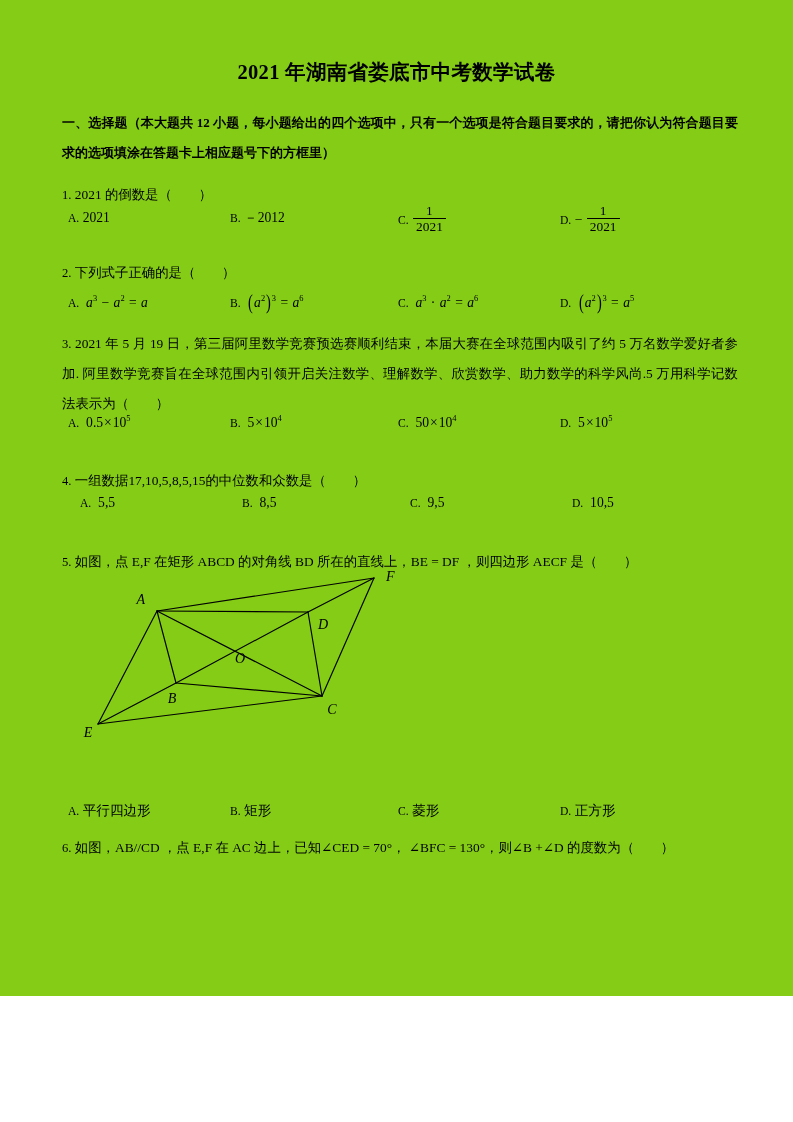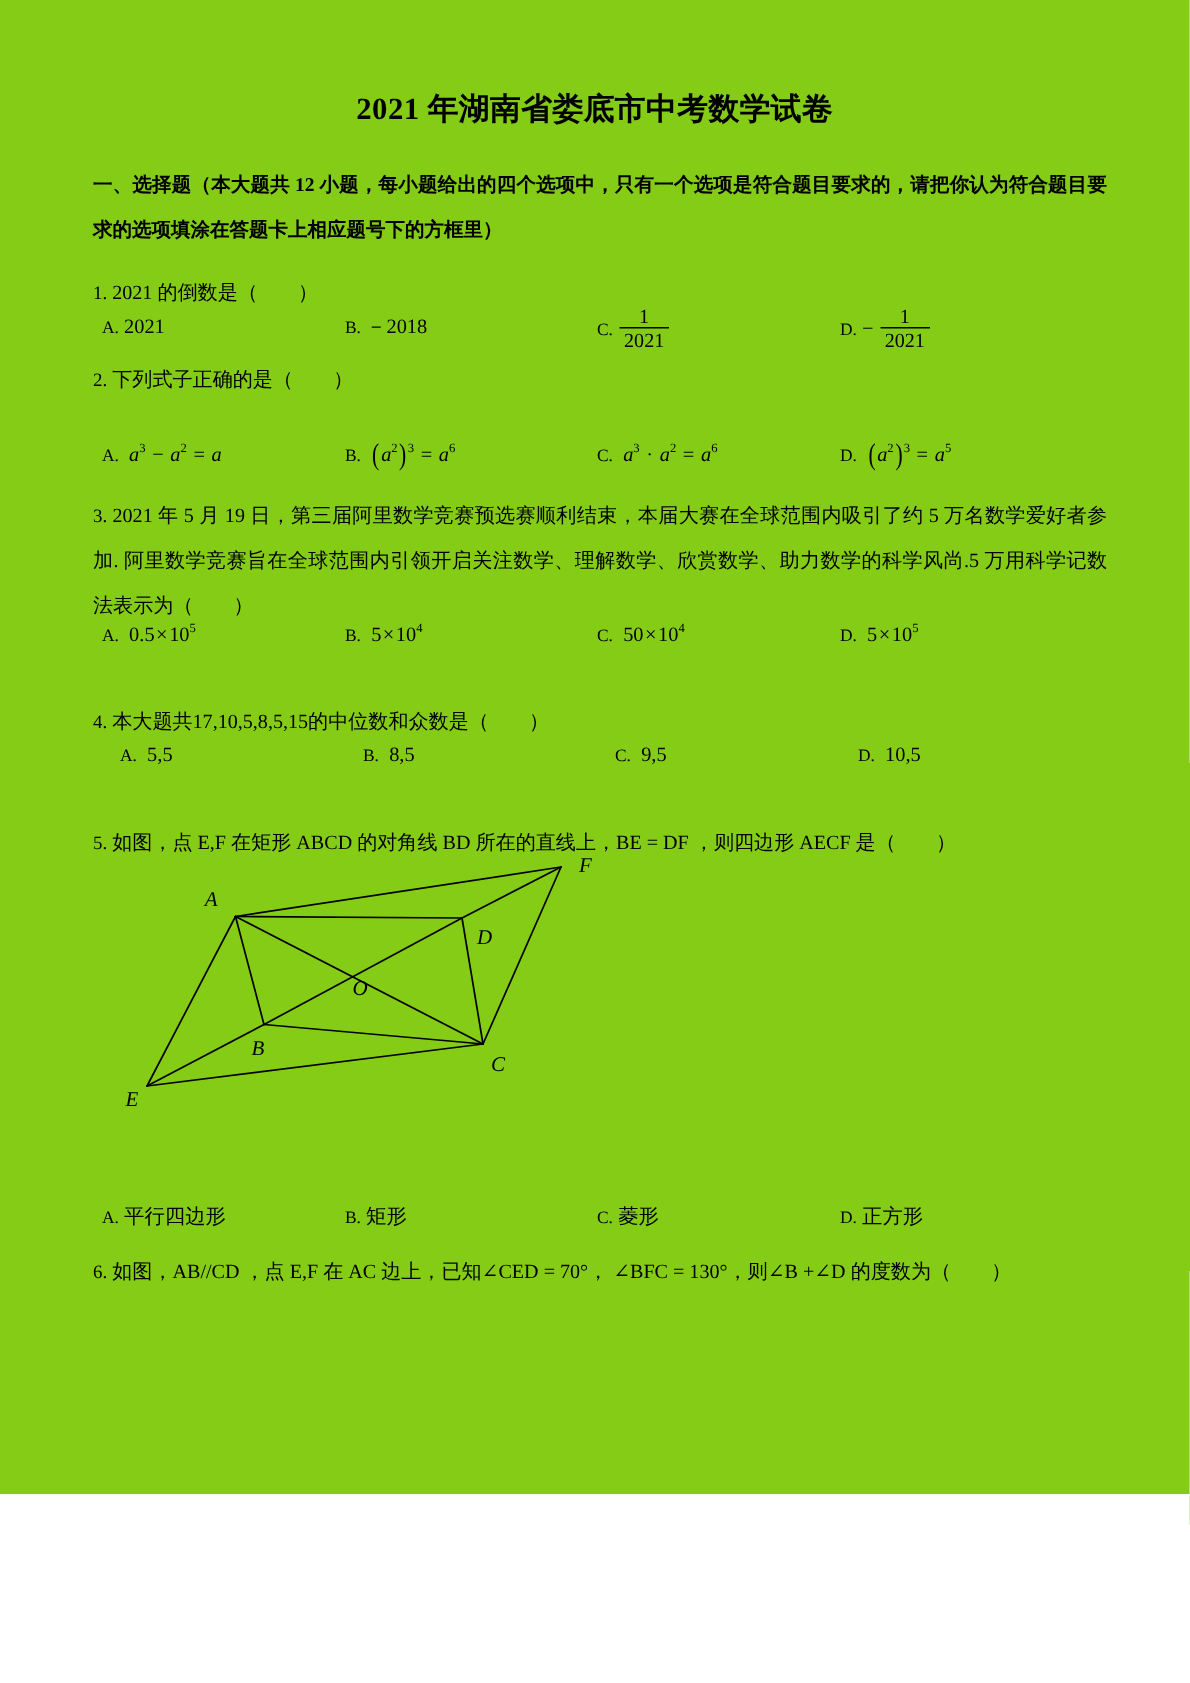--- a/index.html
+++ b/index.html
@@ -170,40 +170,40 @@
     <span class="num">1.</span>
     <span>2021 的倒数是（　　）</span>
   </div>
   <div class="opts" style="top:203px;">
     <div class="opt oA">
       <span class="lbl">A.</span>
       <span>2021</span>
     </div>
     <div class="opt oB">
       <span class="lbl">B.</span>
-      <span>－2018</span>
+      <span>－2012</span>
     </div>
     <div class="opt oC">
       <span class="lbl">C.</span>
       <span class="frac">
         <span class="nu">1</span>
         <span class="de">2021</span>
       </span>
     </div>
     <div class="opt oD">
       <span class="lbl">D.</span>
       <span>−</span>
       <span class="frac">
         <span class="nu">1</span>
         <span class="de">2021</span>
       </span>
     </div>
   </div>
 
-  <div class="blk qtext" style="top:227px;">
+  <div class="blk qtext" style="top:247px;">
     <span class="num">2.</span>
     <span>下列式子正确的是（　　）</span>
   </div>
   <div class="opts" style="top:288px;">
     <div class="opt oA">
       <span class="lbl">A.</span>&nbsp;
       <span class="mi"><i class="v">a</i><sup class="pw">3</sup> <span class="times">−</span> <i class="v">a</i><sup class="pw">2</sup> <span class="times">=</span> <i class="v">a</i></span>
     </div>
     <div class="opt oB">
       <span class="lbl">B.</span>&nbsp;
@@ -237,21 +237,21 @@
       <span>50</span><span class="times">×</span>10<sup class="pw">4</sup>
     </div>
     <div class="opt oD">
       <span class="lbl">D.</span>&nbsp;
       <span>5</span><span class="times">×</span>10<sup class="pw">5</sup>
     </div>
   </div>
 
   <div class="blk qtext" style="top:455px;">
     <span class="num">4.</span>
-    <span>本大题共</span><span>17,10,5,8,5,15</span><span>的中位数和众数是（　　）</span>
+    <span>一组数据</span><span>17,10,5,8,5,15</span><span>的中位数和众数是（　　）</span>
   </div>
   <div class="opts" style="top:488px;margin-left:12px;">
     <div class="opt oA">
       <span class="lbl">A.</span>&nbsp;
       <span>5,5</span>
     </div>
     <div class="opt oB">
       <span class="lbl">B.</span>&nbsp;
       <span>8,5</span>
     </div>

